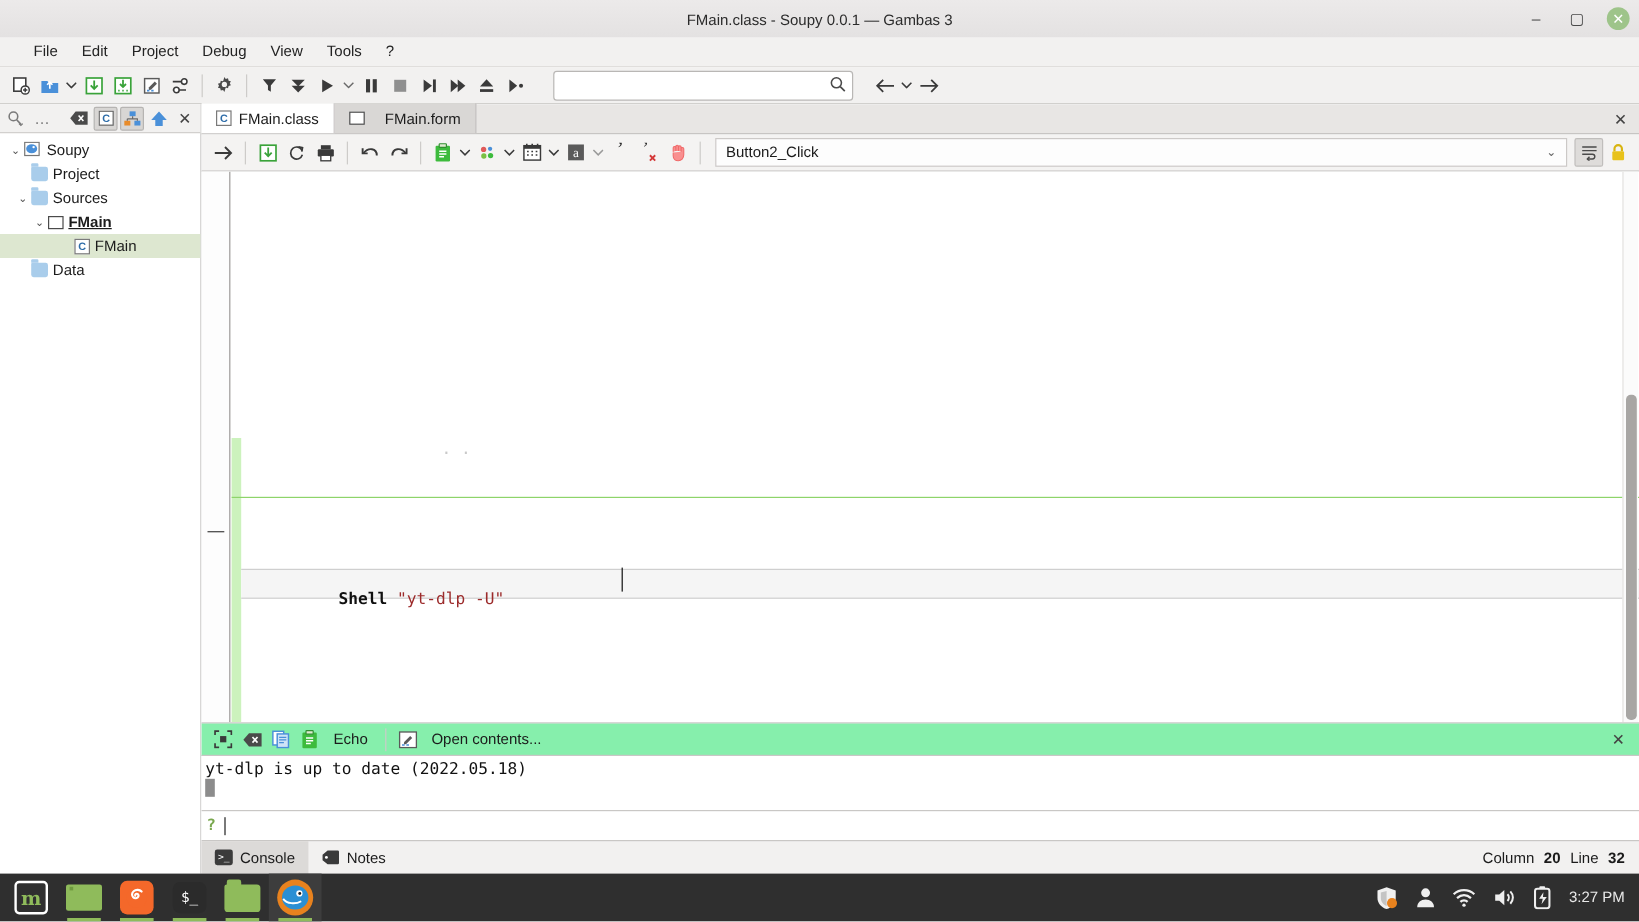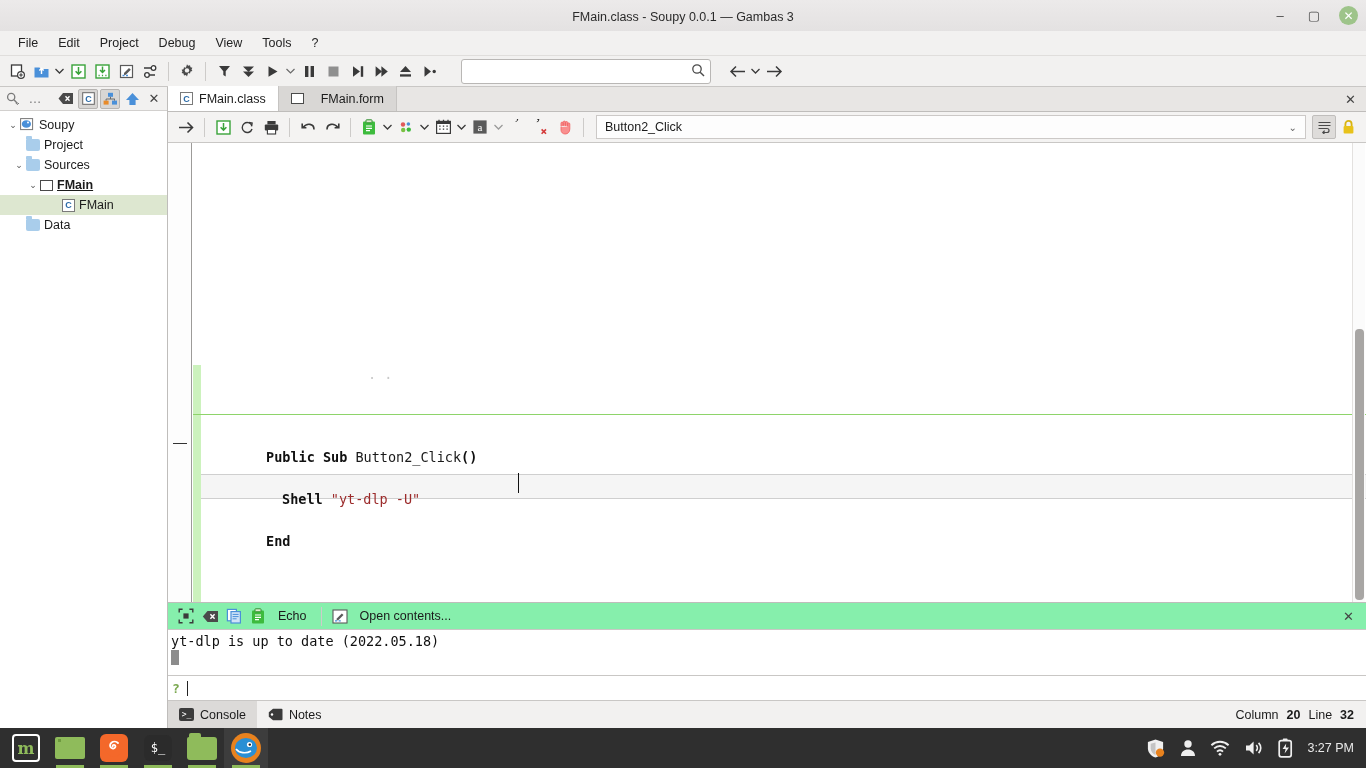--- a/index.html
+++ b/index.html
@@ -29,21 +29,21 @@
     width: 19px; height: 19px; border-radius: 50%;
     background: #9ec48a; color: #ffffff;
     display: flex; align-items: center; justify-content: center;
     font-size: 12px; line-height: 1;
   }
 
   
   .menubar {
     position: absolute; left: 0; top: 31px; width: 1366px; height: 25px;
     background: #f2f1f0; display: flex; align-items: center;
-    padding-left: 8px; gap: 0px;
+    padding-left: 18px; gap: 0px;
     border-bottom: 1px solid #e0dedc;
   }
   .menu-item { padding: 3px 10px; font-size: 12.5px; color: #232323; cursor: default; }
 
   
   .toolbar {
     position: absolute; left: 0; top: 56px; width: 1366px; height: 31px;
     background: #f2f1f0; border-bottom: 1px solid #c9c7c5;
     display: flex; align-items: center; padding-left: 5px;
   }
@@ -576,32 +576,26 @@
     <div class="code">
       <div class="gutter"></div>
       <div class="greenbar"></div>
       <div class="hline" style="top:271px;"></div>
       <div class="curline"></div>
 
       <div class="wsdot" style="left:200px; top:223px;">. .</div>
 
       <div class="fold" style="top:293px;">—</div>
 
-      <div class="codeline" style="top:290px;">
-        <span class="kw">Public Sub </span><span>Button2_Click</span><span class="kw">()</span>
-      </div>
 
       <div class="codeline" style="top:332px; left:49px;">
         <span class="kw">Shell </span><span class="str">"yt-dlp -U"</span>
       </div>
       <div class="caret-code" style="left:350px; top:330px; height:20px;"></div>
 
-      <div class="codeline" style="top:374px;">
-        <span class="kw">End</span>
-      </div>
 
       <div class="vscroll">
         <div class="vthumb" style="top:186px; height:271px;"></div>
       </div>
     </div>
 
     <div class="console">
       <div class="chead">
         <div class="tb-btn">
           <svg width="16" height="16" viewBox="0 0 16 16">

